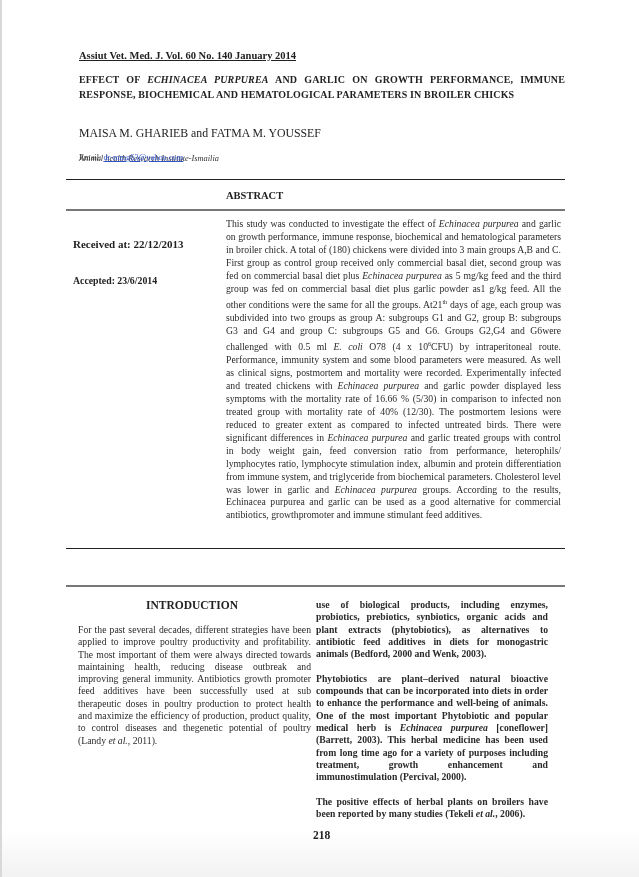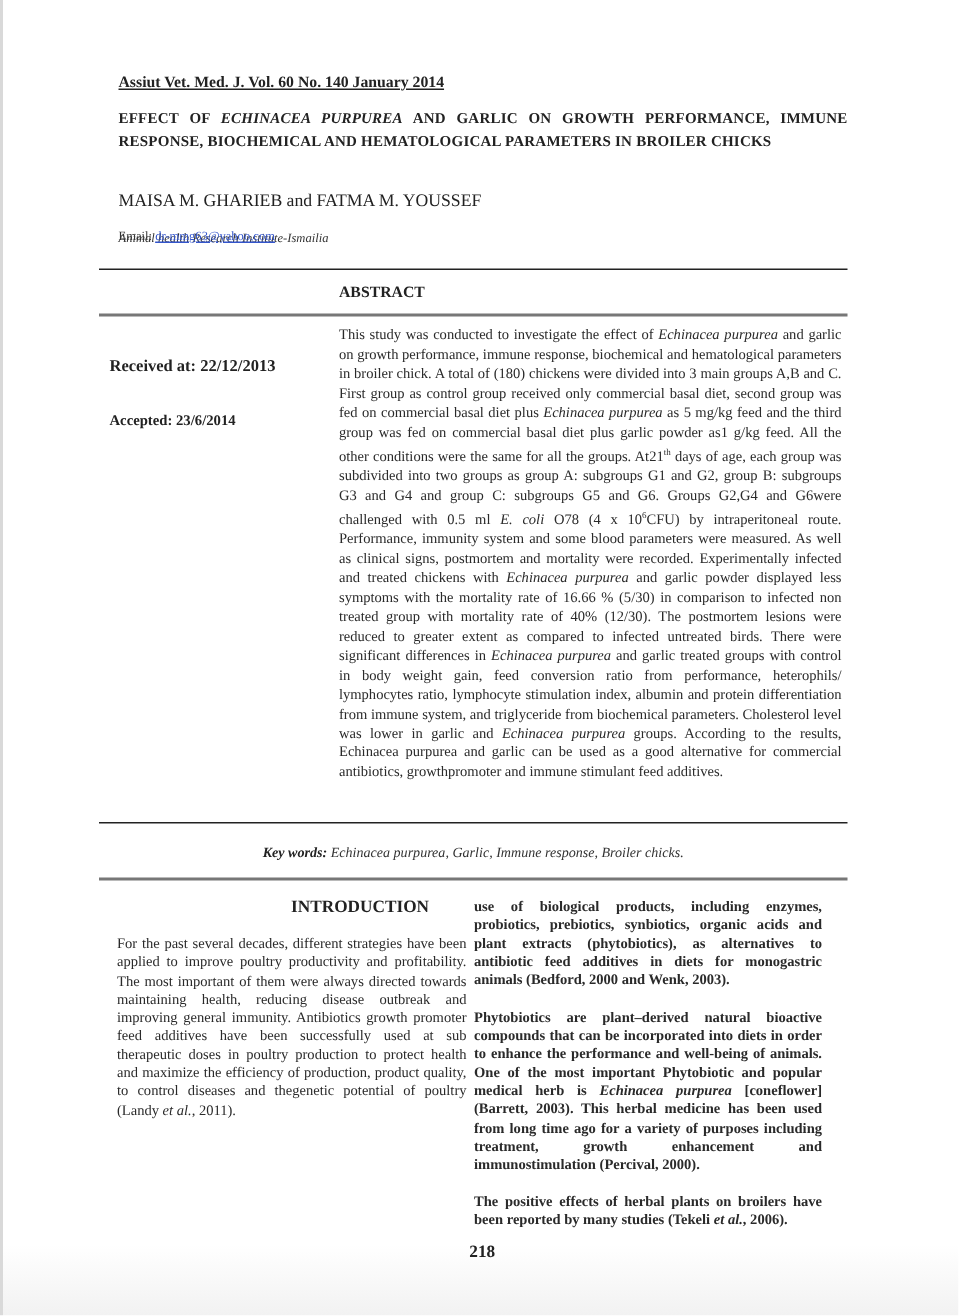--- a/index.html
+++ b/index.html
@@ -36,21 +36,21 @@
   .abstract-heading { left: 224px; top: 190px; font-size: 10.5px; font-weight: bold; color: #222; }
   .received { left: 71px; top: 238px; font-size: 11px; font-weight: bold; color: #222; }
   .accepted { left: 71px; top: 275px; font-size: 9.8px; font-weight: bold; color: #222; }
   .abstract-text {
     left: 224px; top: 218px; width: 335px; font-size: 9.7px; line-height: 12.95px;
     text-align: justify; color: #2a2a2a;
   }
   .abstract-text i { font-style: italic; }
   .keywords { left: 64px; top: 564px; width: 499px; text-align: center; font-size: 9.4px; font-style: italic; color: #333; }
   .keywords b { font-weight: bold; color: #222; }
-  .intro-heading { left: 144px; top: 599px; font-size: 11.5px; font-weight: bold; color: #222; margin-left: 48px; }
+  .intro-heading { left: 144px; top: 599px; font-size: 11.5px; font-weight: bold; color: #222; }
   .col { font-size: 9.7px; line-height: 12.3px; text-align: justify; color: #2a2a2a; }
   .col p { margin: 0 0 12.3px 0; }
   .col i { font-style: italic; }
   .col-left { left: 76px; top: 624px; width: 233px; }
   .col-right { left: 314px; top: 599px; width: 232px; font-weight: bold; }
   .page-number { left: 0; width: 639px; top: 829px; text-align: center; font-size: 11.5px; font-weight: bold; color: #222; }
 </style>
 </head>
 <body>
 
@@ -67,21 +67,20 @@
   <div class="hr" style="top:179px;"></div>
   <div class="abs abstract-heading">ABSTRACT</div>
   <div class="hr gray" style="top:209px;"></div>
 
   <div class="abs received">Received at: 22/12/2013</div>
   <div class="abs accepted">Accepted: 23/6/2014</div>
 
   <div class="abs abstract-text" id="abstract-body"><span>This study was conducted to investigate the effect of </span><i>Echinacea purpurea</i><span> and garlic on growth performance, immune response, biochemical and hematological parameters in broiler chick. A total of (180) chickens were divided into 3 main groups A,B and C. First group as control group received only commercial basal diet, second group was fed on commercial basal diet plus </span><i>Echinacea purpurea</i><span> as 5 mg/kg feed and the third group was fed on commercial basal diet plus garlic powder as1 g/kg feed. All the other conditions were the same for all the groups. At21</span><sup style="font-size: 6px;">th</sup><span> days of age, each group was subdivided into two groups as group A: subgroups G1 and G2, group B: subgroups G3 and G4 and group C: subgroups G5 and G6. Groups G2,G4 and G6were challenged with 0.5 ml </span><i>E. coli</i><span> O78 (4 x 10</span><sup style="font-size: 6px;">6</sup><span>CFU) by intraperitoneal route. Performance, immunity system and some blood parameters were measured. As well as clinical signs, postmortem and mortality were recorded. Experimentally infected and treated chickens with </span><i>Echinacea purpurea</i><span> and garlic powder displayed less symptoms with the mortality rate of 16.66 % (5/30) in comparison to infected non treated group with mortality rate of 40% (12/30). The postmortem lesions were reduced to greater extent as compared to infected untreated birds. There were significant differences in </span><i>Echinacea purpurea</i><span> and garlic treated groups with control in body weight gain, feed conversion ratio from performance, heterophils/ lymphocytes ratio, lymphocyte stimulation index, albumin and protein differentiation from immune system, and triglyceride from biochemical parameters. Cholesterol level was lower in garlic and </span><i>Echinacea purpurea</i><span> groups. According to the results, Echinacea purpurea and garlic can be used as a good alternative for commercial antibiotics, growthpromoter and immune stimulant feed additives.</span></div>
 
   <div class="hr" style="top:548px;"></div>
-  <div class="abs keywords"><b>Key words:</b><span> Echinacea purpurea, Garlic, Immune response, Broiler chicks.</span></div>
   <div class="hr gray" style="top:585px;"></div>
 
   <div class="abs intro-heading">INTRODUCTION</div>
   <div class="abs col col-left" id="col-left">
       <p><span>For the past several decades, different strategies have been applied to improve poultry productivity and profitability. The most important of them were always directed towards maintaining health, reducing disease outbreak and improving general immunity. Antibiotics growth promoter feed additives have been successfully used at sub therapeutic doses in poultry production to protect health and maximize the efficiency of production, product quality, to control diseases and thegenetic potential of poultry (Landy </span><i>et al.</i><span>, 2011).</span></p>
     </div>
   <div class="abs col col-right" id="col-right">
       <p><span>use of biological products, including enzymes, probiotics, prebiotics, synbiotics, organic acids and plant extracts (phytobiotics), as alternatives to antibiotic feed additives in diets for monogastric animals (Bedford, 2000 and Wenk, 2003).</span></p>
       <p><span>Phytobiotics are plant–derived natural bioactive compounds that can be incorporated into diets in order to enhance the performance and well-being of animals. One of the most important Phytobiotic and popular medical herb is </span><i>Echinacea purpurea</i><span> [coneflower] (Barrett, 2003). This herbal medicine has been used from long time ago for a variety of purposes including treatment, growth enhancement and immunostimulation (Percival, 2000).</span></p>
       <p><span>The positive effects of herbal plants on broilers have been reported by many studies (Tekeli </span><i>et al.</i><span>, 2006).</span></p>

